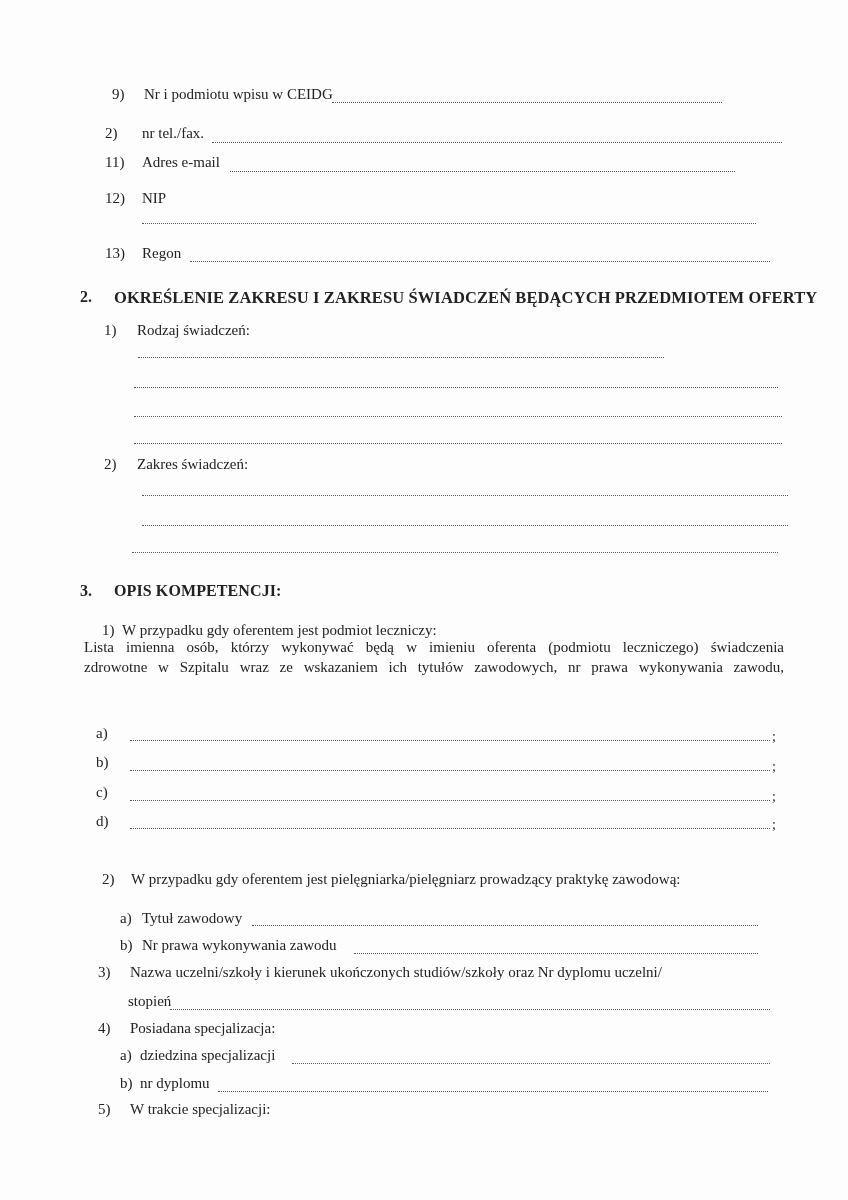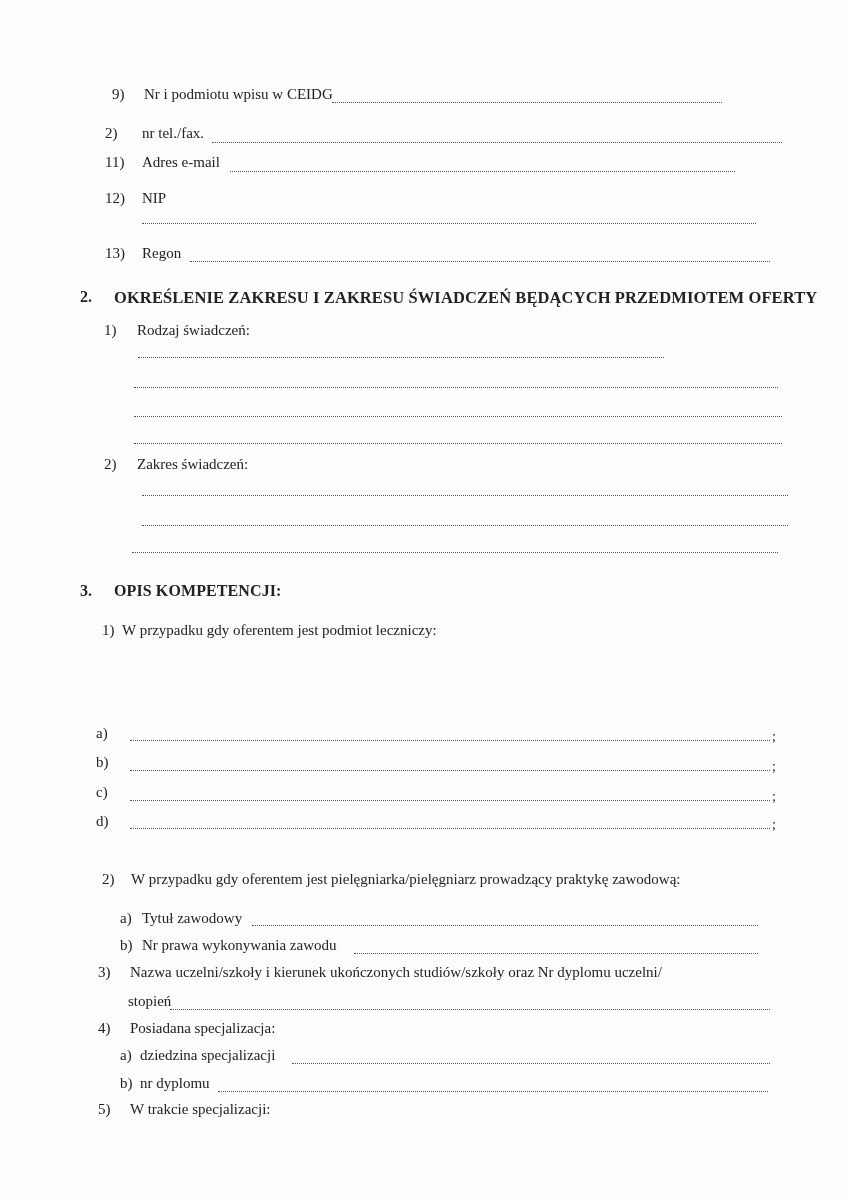--- a/index.html
+++ b/index.html
@@ -72,20 +72,22 @@
 </div>
 
 <div>
   <span class="abs h" style="left:80px;top:582px">3.</span>
   <span class="abs h" style="left:114px;top:582px">OPIS KOMPETENCJI:</span>
 
   <span class="abs t" style="left:102px;top:622px">1)</span>
   <span class="abs t" style="left:122px;top:622px">W przypadku gdy oferentem jest podmiot leczniczy:</span>
 
   <div class="para" style="top:638px">
+    <span class="justify-line">Lista imienna osób, którzy wykonywać będą w imieniu oferenta (podmiotu leczniczego) świadczenia</span>
+    <span class="justify-line">zdrowotne w Szpitalu wraz ze wskazaniem ich tytułów zawodowych, nr prawa wykonywania zawodu,</span>
   </div>
 
   <span class="abs t" style="left:96px;top:725px">a)</span>
   <div class="dots" style="left:130px;top:739px;width:640px"></div>
   <span class="semi" style="left:772px;top:729px">;</span>
 
   <span class="abs t" style="left:96px;top:754px">b)</span>
   <div class="dots" style="left:130px;top:769px;width:640px"></div>
   <span class="semi" style="left:772px;top:759px">;</span>
 

